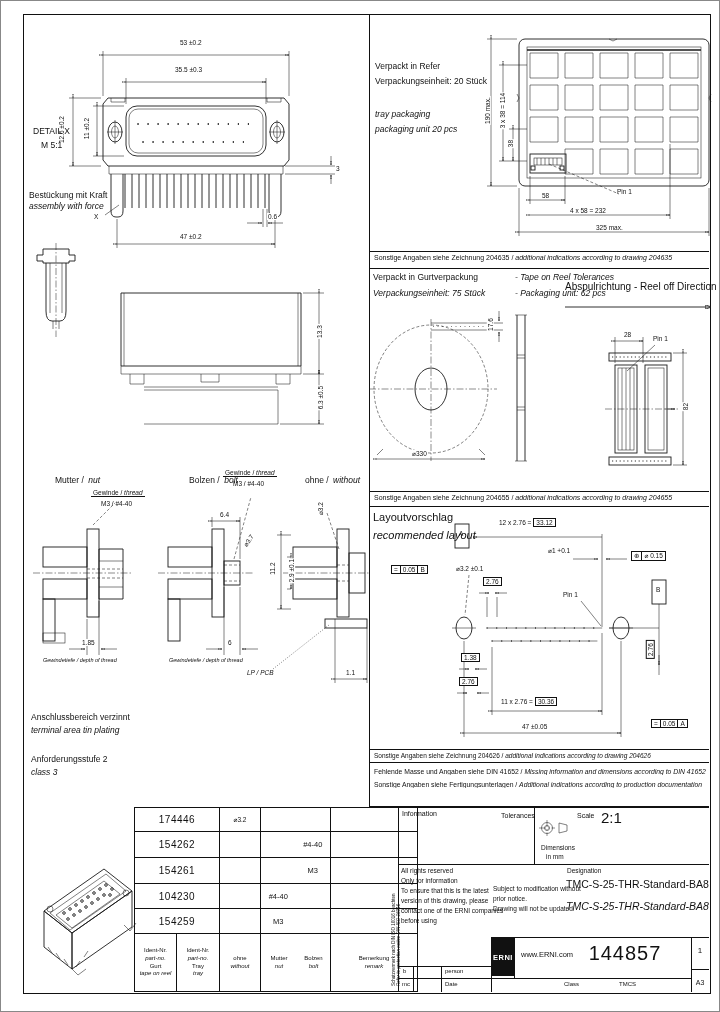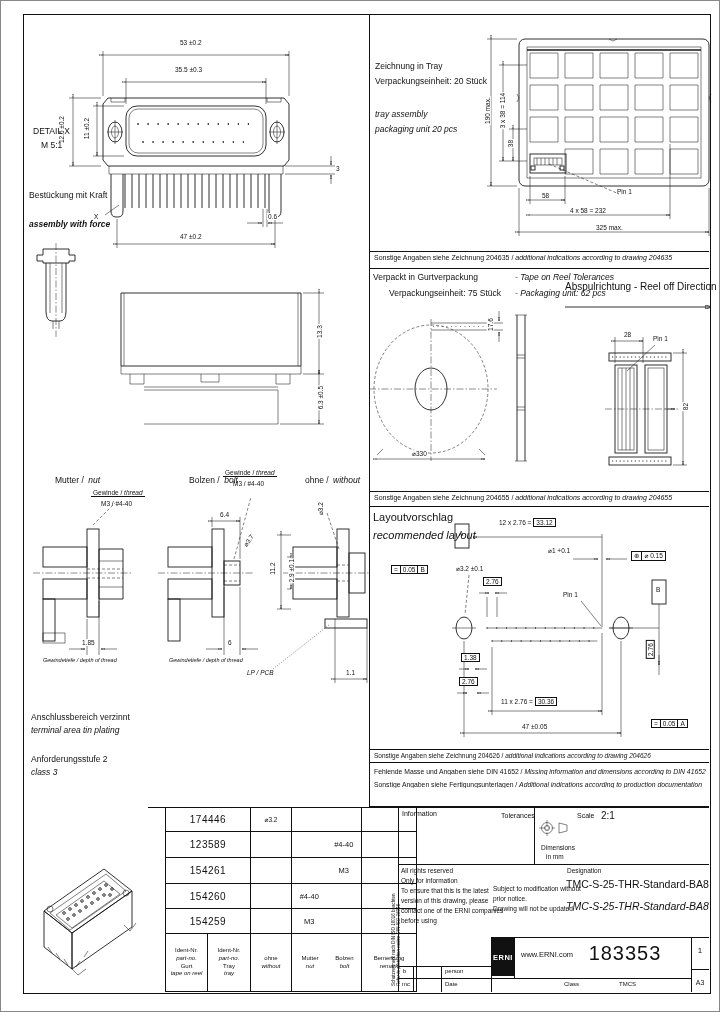--- a/index.html
+++ b/index.html
@@ -23,21 +23,21 @@
   .bx{border:1px solid #111;padding:0 2px;background:#fff;font-size:6.5px;}
   .dimflex{position:absolute;display:flex;align-items:center;gap:2px;font-size:6.5px;background:#fff;white-space:nowrap;}
   .fcf{position:absolute;display:flex;border:1px solid #111;background:#fff;align-items:stretch;}
   .fcf span{padding:0 2px;font-size:6.5px;border-left:1px solid #111;display:flex;align-items:center;}
   .fcf span:first-child{border-left:none;}
   .note-strip{position:absolute;left:369px;width:339px;border-top:1px solid #111;border-bottom:1px solid #111;
               font-size:7px;padding:2px 0 0 4px;box-sizing:border-box;background:#fff;white-space:nowrap;overflow:hidden;}
   .hline{position:absolute;border-top:1.1px solid #111;}
   .vline{position:absolute;border-left:1.1px solid #111;}
   
-  #parts-table{position:absolute;left:164px;top:806px;width:252px;height:185px;border:1.4px solid #111;
+  #parts-table{position:absolute;left:133px;top:806px;width:284px;height:185px;border:1.4px solid #111;
                display:grid;grid-template-columns:41px 43px 41px 37px 33px 1fr;
                grid-template-rows:24px 26px 26px 25px 25px 1fr;box-sizing:border-box;font-size:8px;}
   #parts-table .c{border-bottom:1px solid #111;display:flex;align-items:center;justify-content:center;}
   #parts-table .bl{border-left:1px solid #111;}
   #parts-table .pn{grid-column:1/3;font-size:10px;letter-spacing:0.5px;}
   #parts-table .mb{grid-column:4/6;display:flex;}
   #parts-table .mb span{width:50%;text-align:center;font-size:7.5px;}
   #parts-table .hv{border-bottom:1.6px solid #111;}
   #parts-table .hc{border-left:1px solid #111;display:flex;flex-direction:column;align-items:center;justify-content:center;
                    font-size:6px;line-height:1.3;text-align:center;}
@@ -113,21 +113,21 @@
     <span class="t dim" style="left:145px;top:51px;">35.5 ±0.3</span>
     <span class="t dim rot" style="left:18px;top:111px;">12.6 ±0.2</span>
     <span class="t dim rot" style="left:46px;top:110px;">11 ±0.2</span>
     <span class="t dim" style="left:306px;top:150px;">3</span>
     <span class="t dim" style="left:238px;top:198px;">0.6</span>
     <span class="t dim" style="left:150px;top:218px;">47 ±0.2</span>
     <span class="t dim" style="left:64px;top:198px;">X</span>
     <span class="t lbl" style="left:4px;top:112px;">DETAIL X</span>
     <span class="t lbl" style="left:12px;top:126px;">M 5:1</span>
     <span class="t lbl" style="left:0px;top:176px;">Bestückung mit Kraft</span>
-    <span class="t lbl it" style="left:0px;top:205px;font-weight:bold;">assembly with force</span>
+    <span class="t lbl it" style="left:0px;top:187px;">assembly with force</span>
   </div>
 
   <div class="sec" style="left:28px;top:240px;width:60px;height:100px;">
     <svg width="60" height="100" viewBox="0 0 60 100">
       <path d="M14,8 L40,8 L40,14 L46,14 L46,20 L40,20 L40,22 L14,22 L14,20 L8,20 L8,14 L14,14 Z"></path>
       <path d="M17,22 L17,70 Q17,80 23,80 L31,80 Q37,80 37,70 L37,22"></path>
       <path class="d" d="M21,22 V72 M33,22 V72 M24,80 L24,88 M30,80 L30,88"></path>
       <line x1="27" y1="2" x2="27" y2="96" class="cl"></line>
     </svg>
   </div>
@@ -276,23 +276,23 @@
       <path class="d" d="M161,162 V190 M196,162 V190 M301,130 V205 M150,174 V222 M340,174 V222"></path>
       <line x1="161" y1="186" x2="196" y2="186" class="d" marker-start="url(#mT)" marker-end="url(#mT)"></line>
       <line x1="161" y1="201" x2="301" y2="201" class="d" marker-start="url(#mT)" marker-end="url(#mT)"></line>
       <line x1="150" y1="218" x2="340" y2="218" class="d" marker-start="url(#mT)" marker-end="url(#mT)"></line>
 
       <path class="d" d="M148,25 H118 M148,172 H118 M158,51 H130 M158,147 H130 M158,115 H140"></path>
       <line x1="122" y1="25" x2="122" y2="172" class="d" marker-start="url(#mT)" marker-end="url(#mT)"></line>
       <line x1="134" y1="51" x2="134" y2="147" class="d" marker-start="url(#mT)" marker-end="url(#mT)"></line>
       <line x1="144" y1="115" x2="144" y2="147" class="d" marker-start="url(#mT)" marker-end="url(#mT)"></line>
     </svg>
-    <span class="t lbl" style="left:6px;top:48px;">Zeichnung in Tray</span>
+    <span class="t lbl" style="left:6px;top:48px;">Verpackt in Refer</span>
     <span class="t lbl" style="left:6px;top:63px;">Verpackungseinheit: 20 Stück</span>
-    <span class="t lbl it" style="left:6px;top:96px;">tray assembly</span>
+    <span class="t lbl it" style="left:6px;top:96px;">tray packaging</span>
     <span class="t lbl it" style="left:6px;top:111px;">packaging unit 20 pcs</span>
     <span class="t sm" style="left:248px;top:174px;">Pin 1</span>
     <span class="t dim" style="left:172px;top:178px;">58</span>
     <span class="t dim" style="left:200px;top:193px;">4 x 58 = 232</span>
     <span class="t dim" style="left:226px;top:210px;">325 max.</span>
     <span class="t dim rot" style="left:104px;top:93px;">190 max.</span>
     <span class="t dim rot" style="left:115px;top:93px;">3 x 38 = 114</span>
     <span class="t dim rot" style="left:137px;top:126px;">38</span>
   </div>
   <div class="note-strip" style="top:250px;height:18px;">
@@ -336,21 +336,21 @@
       <line x1="236" y1="140" x2="310" y2="140" class="cl"></line>
       <line x1="296" y1="140" x2="306" y2="140" class="d" marker-end="url(#mR)"></line>
       <path class="d" d="M246,94 V68 M274,94 V68"></path>
       <line x1="246" y1="72" x2="274" y2="72" class="d" marker-start="url(#mR)" marker-end="url(#mR)"></line>
       <line x1="286" y1="76" x2="258" y2="102" class="d"></line>
       <path class="d" d="M304,84 H318 M304,196 H318"></path>
       <line x1="314" y1="84" x2="314" y2="196" class="d" marker-start="url(#mR)" marker-end="url(#mR)"></line>
     </svg>
     <span class="t lbl" style="left:4px;top:4px;">Verpackt in Gurtverpackung</span>
     <span class="t lbl it" style="left:146px;top:4px;">- Tape on Reel Tolerances</span>
-    <span class="t lbl" style="left:20px;top:20px;">Verpackungseinheit: 75 Stück</span>
+    <span class="t lbl" style="left:4px;top:20px;font-style:italic;">Verpackungseinheit: 75 Stück</span>
     <span class="t lbl it" style="left:146px;top:20px;">- Packaging unit: 62 pcs</span>
     <span class="t" style="left:196px;top:12px;font-size:10px;">Abspulrichtung - Reel off Direction</span>
     <span class="t dim" style="left:42px;top:181px;">⌀330</span>
     <span class="t dim rot" style="left:114px;top:52px;">17.6</span>
     <span class="t dim" style="left:254px;top:62px;">28</span>
     <span class="t sm" style="left:284px;top:66px;">Pin 1</span>
     <span class="t dim rot" style="left:312px;top:134px;">82</span>
   </div>
   <div class="note-strip" style="top:490px;height:16px;">
     <span>Sonstige Angaben siehe Zeichnung 204655 /</span>
@@ -487,37 +487,37 @@
 
   <div id="parts-table">
     <div class="c pn">174446</div>
     <div class="c bl sm">⌀3.2</div>
     <div class="c bl mb">
       <span></span>
       <span></span>
     </div>
     <div class="c bl"></div>
 
-    <div class="c pn">123589</div>
+    <div class="c pn">154262</div>
     <div class="c bl"></div>
     <div class="c bl mb">
       <span></span>
       <span>#4-40</span>
     </div>
     <div class="c bl"></div>
 
     <div class="c pn">154261</div>
     <div class="c bl"></div>
     <div class="c bl mb">
       <span></span>
       <span>M3</span>
     </div>
     <div class="c bl"></div>
 
-    <div class="c pn">154260</div>
+    <div class="c pn">104230</div>
     <div class="c bl"></div>
     <div class="c bl mb">
       <span>#4-40</span>
       <span></span>
     </div>
     <div class="c bl"></div>
 
     <div class="c pn hv">154259</div>
     <div class="c bl hv"></div>
     <div class="c bl mb hv">
@@ -579,21 +579,21 @@
   <div class="sec" style="left:538px;top:818px;width:30px;height:18px;">
     <svg width="30" height="18" viewBox="0 0 30 18">
       <circle cx="8" cy="9" r="5.5" class="d"></circle>
         <circle cx="8" cy="9" r="2.5" class="d"></circle>
       <line x1="0" y1="9" x2="16" y2="9" class="cl"></line>
         <line x1="8" y1="1" x2="8" y2="17" class="cl"></line>
       <path d="M20,4 L28,6 L28,12 L20,14 Z" class="d"></path>
     </svg>
   </div>
   <span class="t" style="left:576px;top:811px;font-size:7px;">Scale</span>
-  <span class="t" style="left:600px;top:809px;font-size:10px;text-align:right;">2:1</span>
+  <span class="t" style="left:600px;top:809px;font-size:15px;text-align:right;">2:1</span>
   <span class="t" style="left:540px;top:843px;font-size:6.5px;">Dimensions</span>
   <span class="t" style="left:545px;top:852px;font-size:6.5px;">in mm</span>
 
   <span class="t" style="left:400px;top:866px;font-size:6.5px;">All rights reserved</span>
   <span class="t" style="left:400px;top:876px;font-size:6.5px;">Only for information</span>
   <span class="t" style="left:400px;top:886px;font-size:6.5px;">To ensure that this is the latest</span>
   <span class="t" style="left:400px;top:896px;font-size:6.5px;">version of this drawing, please</span>
   <span class="t" style="left:400px;top:906px;font-size:6.5px;">contact one of the ERNI companies</span>
   <span class="t" style="left:400px;top:916px;font-size:6.5px;">before using</span>
   <span class="t" style="left:492px;top:884px;font-size:6.5px;">Subject to modification without</span>
@@ -601,21 +601,21 @@
   <span class="t" style="left:492px;top:904px;font-size:6.5px;">Drawing will not be updated.</span>
 
   <span class="t" style="left:566px;top:866px;font-size:6.5px;">Designation</span>
   <span class="t" style="left:565px;top:878px;font-size:10.5px;">TMC-S-25-THR-Standard-BA8</span>
   <span class="t it" style="left:565px;top:900px;font-size:10.5px;">TMC-S-25-THR-Standard-BA8</span>
 
   <div class="logo" style="left:491px;top:937px;width:22px;height:38px;">
     <span>ERNI</span>
   </div>
   <span class="t" style="left:520px;top:950px;font-size:7.5px;">www.ERNI.com</span>
-  <span class="t" style="left:560px;top:941px;width:128px;text-align:center;font-size:20px;letter-spacing:1px;">183353</span>
+  <span class="t" style="left:560px;top:941px;width:128px;text-align:center;font-size:20px;letter-spacing:1px;">144857</span>
   <span class="t" style="left:690px;top:946px;width:18px;text-align:center;font-size:8px;">1</span>
   <span class="t" style="left:690px;top:978px;width:18px;text-align:center;font-size:7px;">A3</span>
 
   <span class="t" style="left:402px;top:967px;font-size:6px;">b</span>
   <span class="t" style="left:444px;top:967px;font-size:6px;">person</span>
   <span class="t" style="left:401px;top:980px;font-size:6px;">mc</span>
   <span class="t" style="left:444px;top:980px;font-size:6px;">Date</span>
   <span class="t" style="left:563px;top:980px;font-size:6px;">Class</span>
   <span class="t" style="left:618px;top:980px;font-size:6px;">TMCS</span>
 

